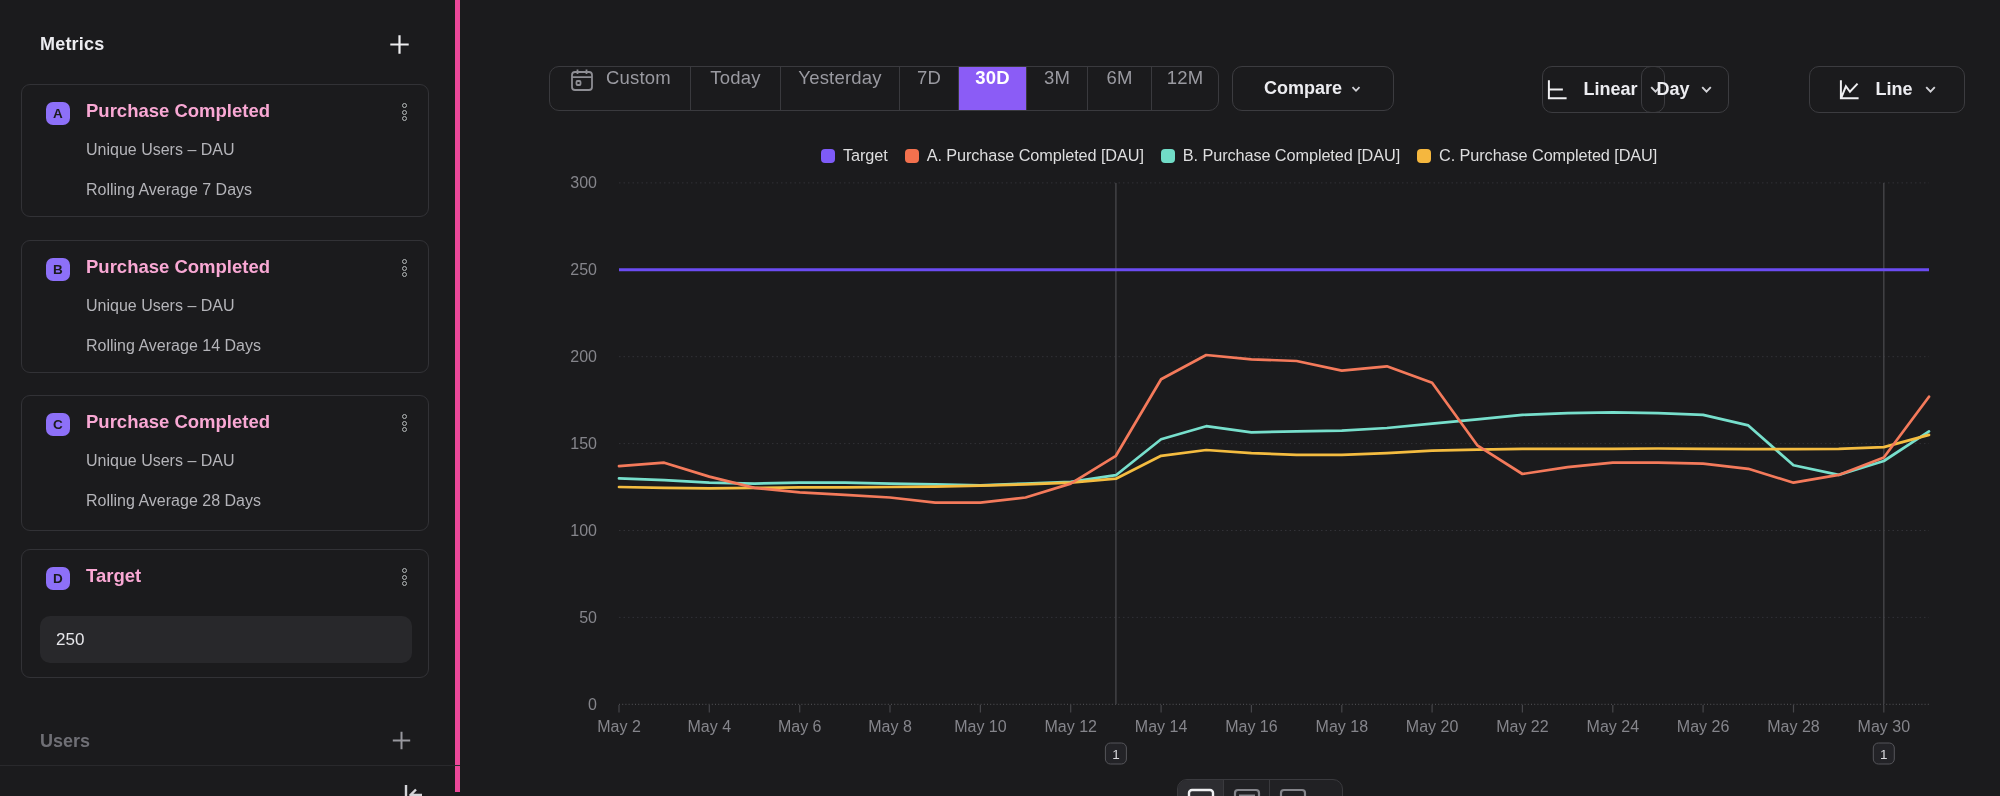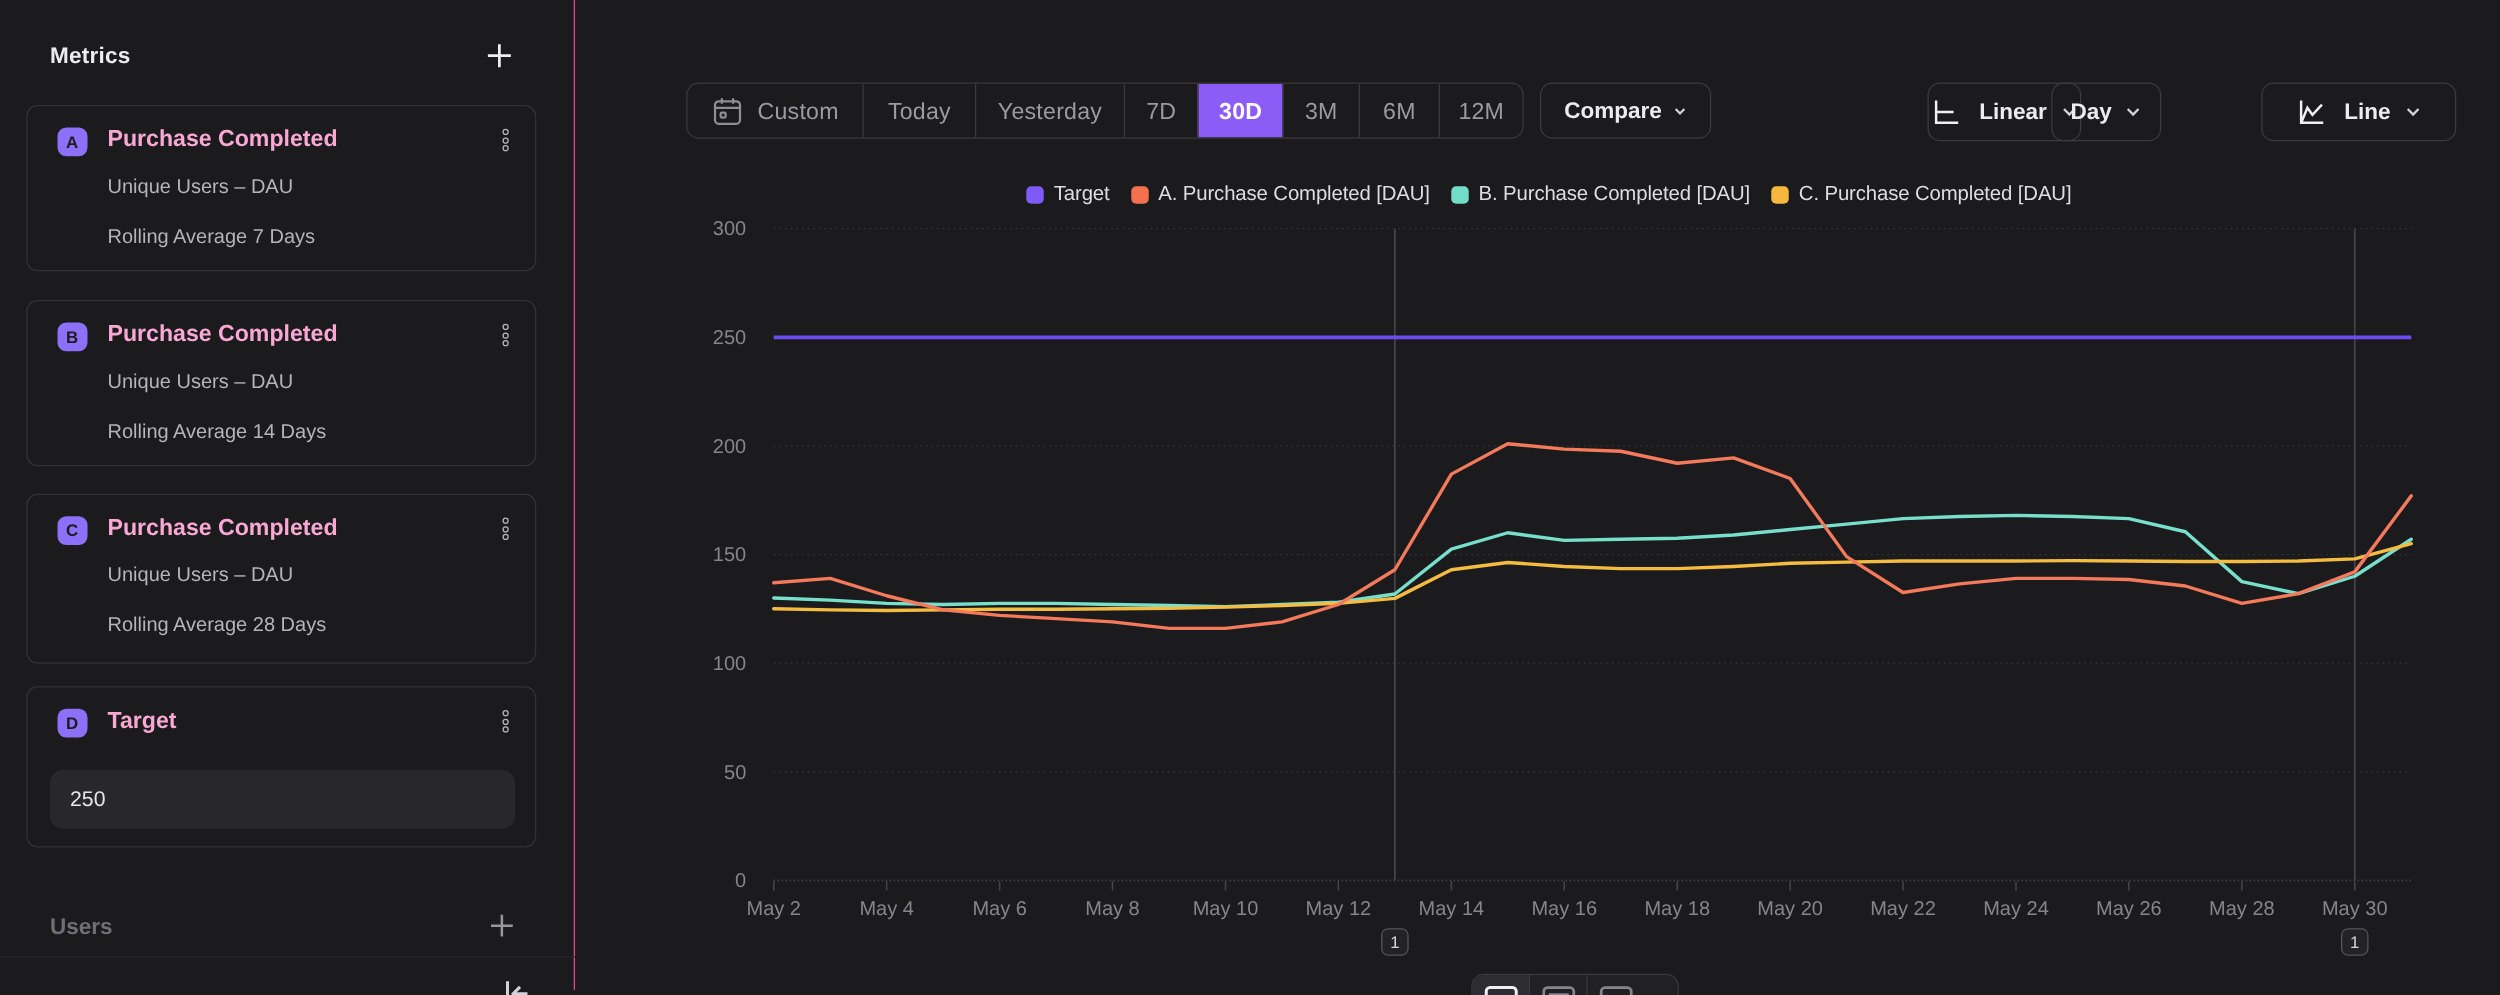--- a/index.html
+++ b/index.html
@@ -1,37 +1,37 @@
 <!DOCTYPE html>
 <html><head>
 <meta charset="utf-8">
 <style>
 * { margin:0; padding:0; box-sizing:border-box; }
 html,body { width:2000px; height:796px; background:#1b1b1d; overflow:hidden;
   font-family:"Liberation Sans", sans-serif; }
 .abs { position:absolute; }
 
 #sidebar { position:absolute; left:0; top:0; width:460px; height:792px;
-  border-right:1px solid #ec4899;padding-left:12px; }
+  border-right:5px solid #ec4899;padding-left:12px; }
 .mhead { position:absolute; left:40px; top:34px; font-size:18px; font-weight:700; color:#ececf0; letter-spacing:.2px; }
 .card { position:absolute; left:21px; width:408px; border:1px solid #323236; border-radius:9px; }
 .badge { position:absolute; left:24px; top:16.5px; width:23.5px; height:23.5px; border-radius:7px;
   background:#8d70f8; color:#1b1b1d; font-size:13.5px; font-weight:700;
   display:flex; align-items:center; justify-content:center; }
 .ctitle { position:absolute; left:64px; top:15px; font-size:18.5px; font-weight:700; color:#f9a8d4; }
 .crow { position:absolute; left:64px; font-size:16px; color:#b4b4b9; }
 .dots { position:absolute; left:376px; top:18px; width:12px; height:26px; }
 .dots i { display:block; width:5px; height:5px; border:1.6px solid #b5b9b9; box-sizing:border-box; border-radius:50%; margin:0 auto 1.6px; }
 #dinput { position:absolute; left:18px; top:66px; width:372px; height:47px; border-radius:10px;
   background:#28282b; color:#e6e6ea; font-size:17px; line-height:47px; padding-left:16px; }
 .filter { position:absolute; left:40px; top:731px; font-size:18px; font-weight:700; color:#6f6f75; }
 
 #seg { position:absolute; left:549px; top:66px; height:45px; display:flex;
   border:1px solid #3a3a3e; border-radius:10px; overflow:hidden; }
-#seg .s { display:flex; align-items:center; justify-content:center; height:100%;
+#seg .s { display:flex; align-items:flex-start; justify-content:center; height:100%;
   color:#9a9aa1; font-size:18.5px; letter-spacing:0.2px; border-left:1px solid #3a3a3e; }
 #seg .s:first-child { border-left:none; }
 #seg .on { background:#8b5cf6; color:#ffffff; font-weight:700; }
 .btn { position:absolute; top:66px; height:45px; border:1px solid #3c3c40; border-radius:10px;
   display:flex; align-items:center; justify-content:center; color:#ececf0;
   font-size:18px; font-weight:700; }
 .btn.tall { height:47px; }
 
 #legend { position:absolute; left:821px; top:146px; display:flex; align-items:center; }
 #legend .it { display:flex; align-items:center; margin-right:17px; }
@@ -115,21 +115,21 @@
       </svg>
     Custom</div>
   <div class="s" style="width:90px">Today</div>
   <div class="s" style="width:119px">Yesterday</div>
   <div class="s" style="width:59px">7D</div>
   <div class="s on" style="width:68px">30D</div>
   <div class="s" style="width:61px">3M</div>
   <div class="s" style="width:64px">6M</div>
   <div class="s" style="width:67px">12M</div>
 </div>
-<div class="btn" style="left:1232px;width:137px">Compare
+<div class="btn" style="left:1232px;width:162px">Compare
   <svg width="12" height="12" viewBox="0 0 12 12" fill="none" stroke="#d2d2d7" stroke-width="1.8" style="margin-left:8px">
       <path d="M2.5 4.2 6 7.8l3.5-3.6"></path>
     </svg>
 </div>
 <div class="btn tall" style="left:1542px;width:123px">
   <svg width="25" height="25" viewBox="0 0 24 24" fill="none" stroke="#f0f0f2" stroke-width="1.9" style="margin-right:14px">
       <path d="M4.7 3.2v17.2h17M4.7 12.1h13.4"></path>
     </svg>
   Linear
   <svg width="15" height="15" viewBox="0 0 15 15" fill="none" stroke="#d2d2d7" stroke-width="1.9" style="margin-left:10px">

